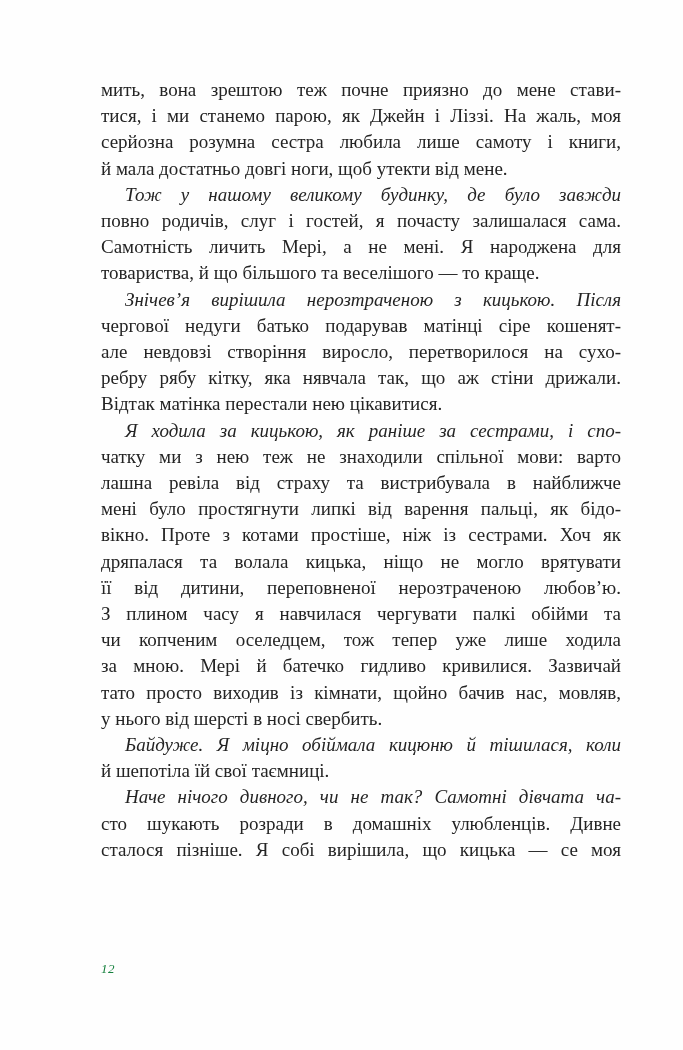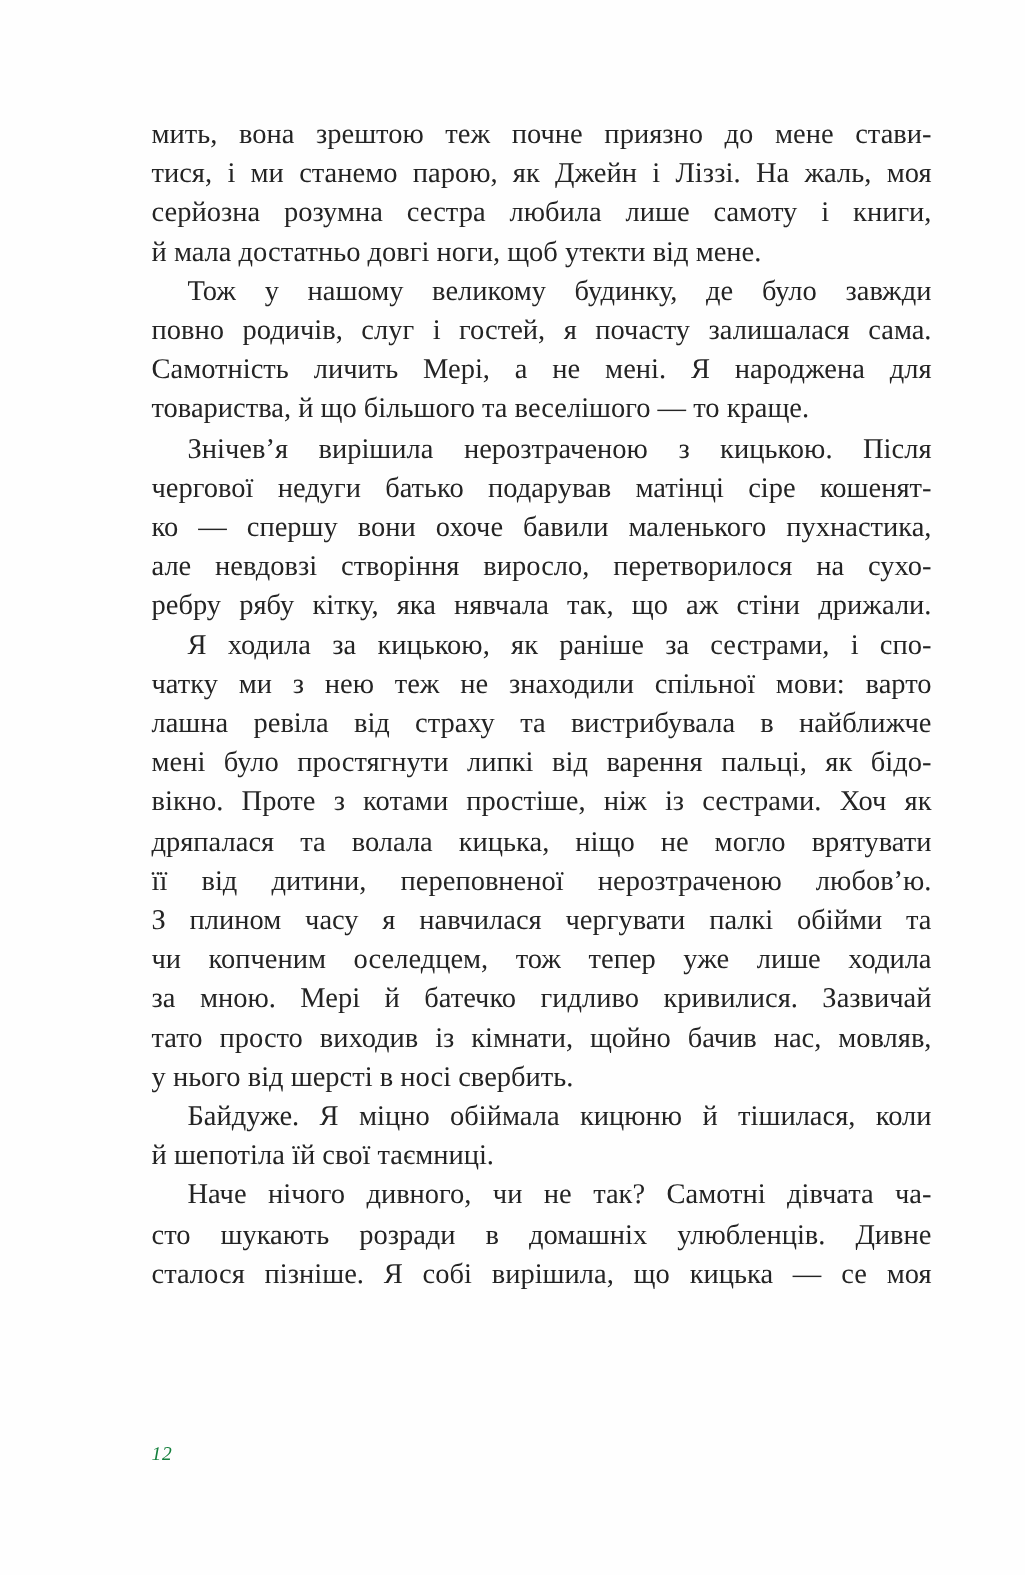--- a/index.html
+++ b/index.html
@@ -40,20 +40,21 @@
     -moz-text-align-last: justify;
     white-space: normal;
     overflow: visible;
   }
   .line.final {
     text-align-last: left;
     -moz-text-align-last: left;
   }
   .line.indent {
     text-indent: 24px;
+    font-style: italic;
   }
   .folio {
     position: absolute;
     left: 101px;
     top: 961px;
     width: 520px;
     font-size: 13px;
     font-style: italic;
     color: #15803d;
     letter-spacing: 0.5px;
@@ -72,23 +73,23 @@
       </div>
       <div class="paragraph">
         <div class="line indent">Тож у нашому великому будинку, де було завжди</div>
         <div class="line">повно родичів, слуг і гостей, я почасту залишалася сама.</div>
         <div class="line">Самотність личить Мері, а не мені. Я народжена для</div>
         <div class="line final">товариства, й що більшого та веселішого — то краще.</div>
       </div>
       <div class="paragraph">
         <div class="line indent">Знічев’я вирішила нерозтраченою з кицькою. Після</div>
         <div class="line">чергової недуги батько подарував матінці сіре кошенят-</div>
-        <div class="line">ко — спершу вони охоче бавили маленького пухнастика,</div>
         <div class="line">але невдовзі створіння виросло, перетворилося на сухо-</div>
         <div class="line">ребру рябу кітку, яка нявчала так, що аж стіни дрижали.</div>
+        <div class="line final">Відтак матінка перестали нею цікавитися.</div>
       </div>
       <div class="paragraph">
         <div class="line indent">Я ходила за кицькою, як раніше за сестрами, і спо-</div>
         <div class="line">чатку ми з нею теж не знаходили спільної мови: варто</div>
         <div class="line">лашна ревіла від страху та вистрибувала в найближче</div>
         <div class="line">мені було простягнути липкі від варення пальці, як бідо-</div>
         <div class="line">вікно. Проте з котами простіше, ніж із сестрами. Хоч як</div>
         <div class="line">дряпалася та волала кицька, ніщо не могло врятувати</div>
         <div class="line">її від дитини, переповненої нерозтраченою любов’ю.</div>
         <div class="line">З плином часу я навчилася чергувати палкі обійми та</div>

